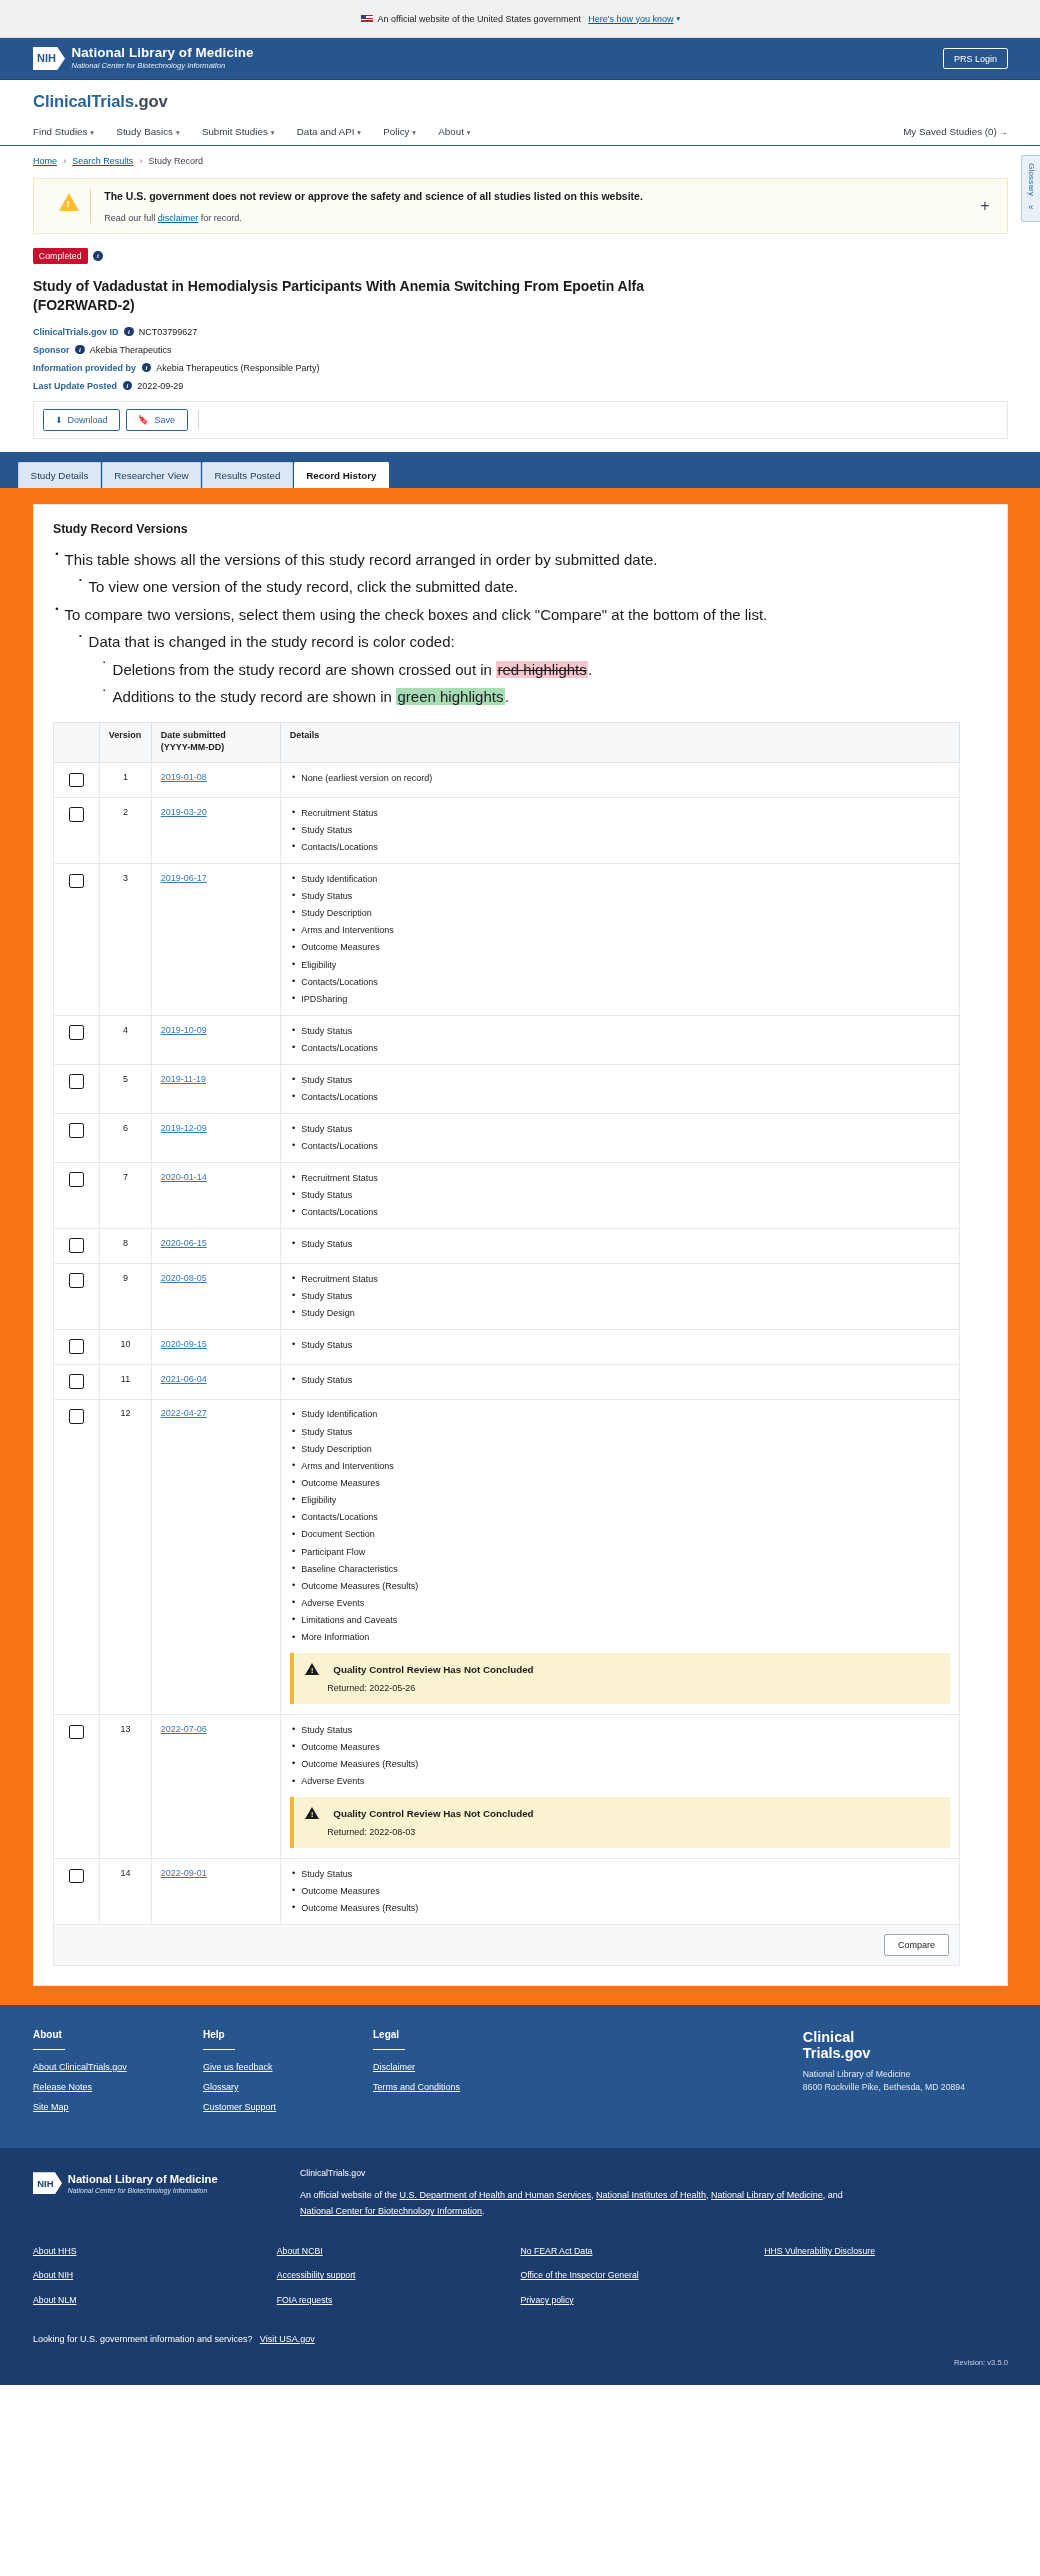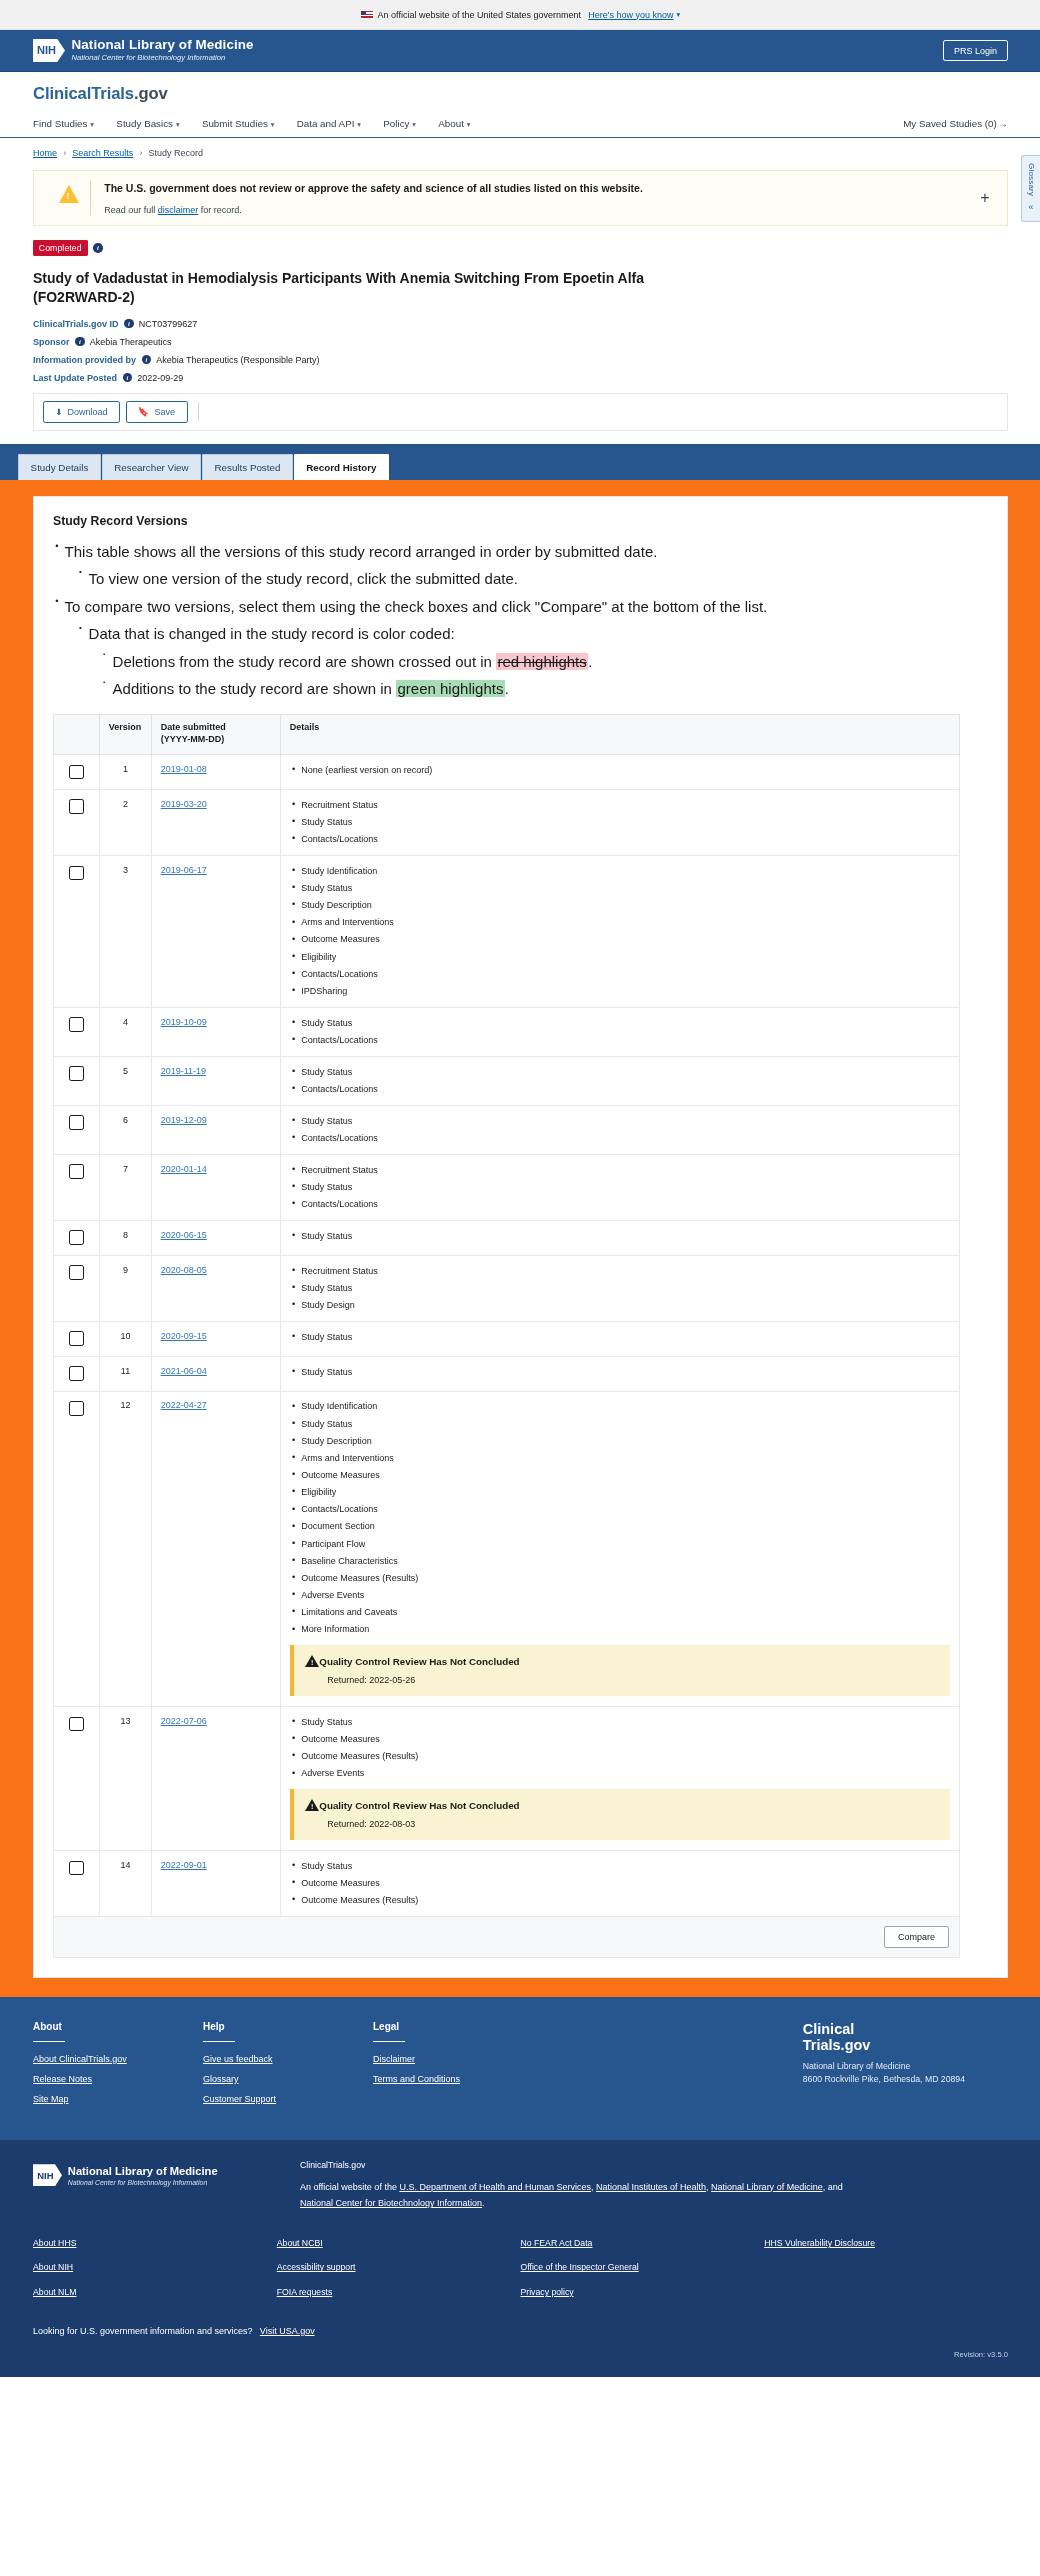--- a/index.html
+++ b/index.html
@@ -8,21 +8,21 @@
     font-family: "Liberation Sans", sans-serif;
     background: #ffffff;
     color: #1b1b1b;
     -webkit-font-smoothing: antialiased;
   }
   a { color: #005ea2; }
 
   
   .gov-banner {
     background: #f0f0f0;
-    height: 30px;
+    height: 38px;
     display: flex;
     align-items: center;
     justify-content: center;
     font-size: 9px;
     color: #1b1b1b;
     border-bottom: 0.7px solid #dfe1e2;
   }
   .gov-banner .flag {
     display: inline-block;
     width: 11.6px; height: 8px;
@@ -371,21 +371,21 @@
     content: "•"; position: absolute; left: 2.2px; top: -0.7px; font-size: 9.4px;
   }
 
   
   .qc-alert {
     background: #faf3d1;
     border-left: 4.3px solid #f5b731;
     padding: 10px 11.6px 11.6px 11.6px;
     margin-top: 10px;
   }
-  .qc-head { display: flex; align-items: center; gap: 0; text-align: right; }
+  .qc-head { display: flex; align-items: center; gap: 14px; text-align: right; }
   .qc-tri {
     width: 0; height: 0;
     border-left: 7.2px solid transparent;
     border-right: 7.2px solid transparent;
     border-bottom: 12.3px solid #1b1b1b;
     position: relative;
     flex: none;
   }
   .qc-tri:after {
     content: "!";

